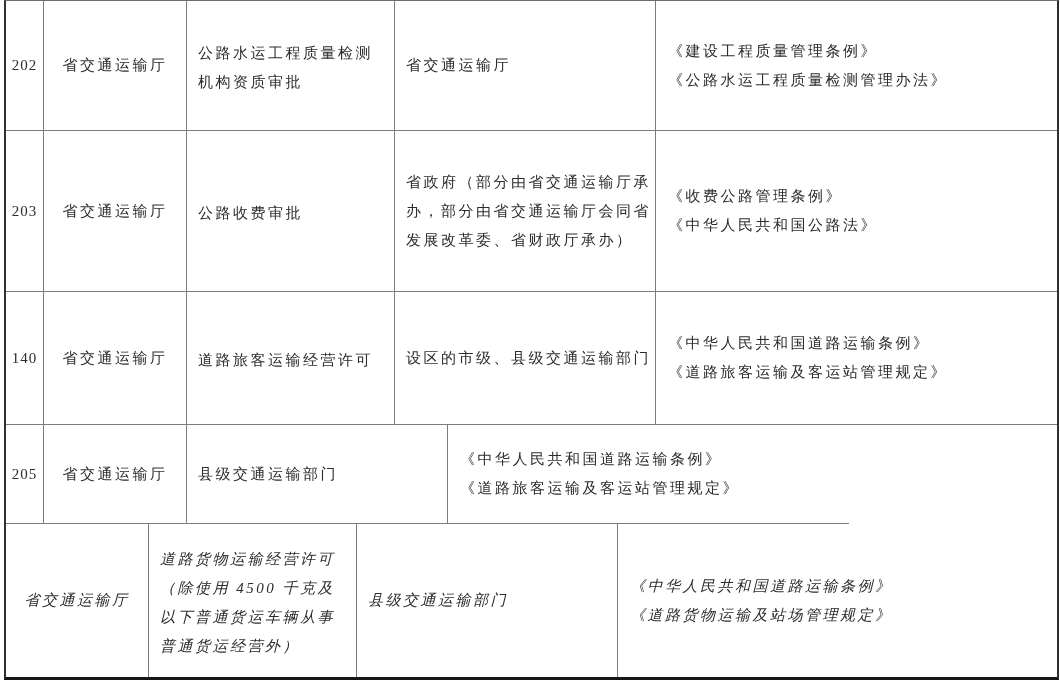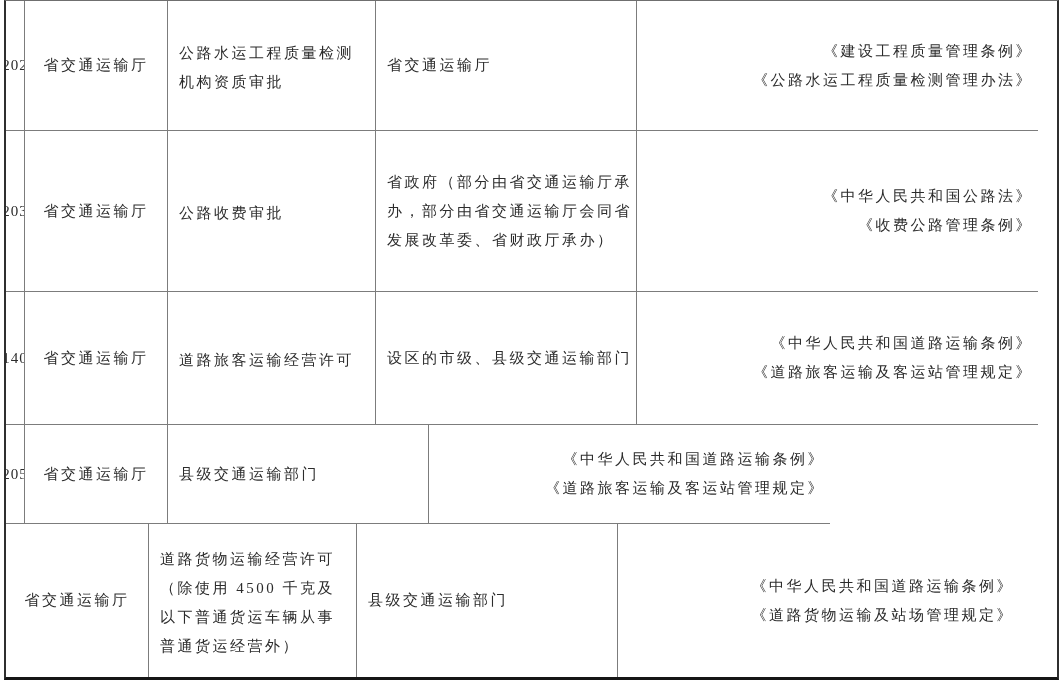--- a/index.html
+++ b/index.html
@@ -37,27 +37,27 @@
     border-bottom: 1px solid #7c7c7c;
     display: flex;
     flex-direction: column;
     justify-content: center;
     color: #2c2c2c;
     font-size: 15px;
     line-height: 29px;
     letter-spacing: 2.5px;
     overflow: hidden;
   }
-  .cell.c1 { width: 19px;  align-items: center; text-align: right; letter-spacing: 1px; }
+  .cell.c1 { width: 38px;  align-items: center; text-align: right; letter-spacing: 1px; }
   .cell.c2 { width: 143px; align-items: center; text-align: center; }
   .cell.c3 { width: 208px; padding: 4px 5px 0 11px; }
   .cell.c4 { width: 261px; padding: 0 4px 0 11px; }
   .cell.c5 { width: 401px; padding: 0 5px 0 12px; border-right: none; }
-  .t-row.r5 .cell { border-bottom: none; }
-  .law-line { display: block; text-align: right; }
+  .t-row.r5 .cell { border-bottom: none; font-style: italic; }
+  .law-line { display: block; }
 </style>
 </head>
 <body>
 
 <div class="doc-table">
 
   <div class="t-row r1">
     <div class="cell c1">202</div>
     <div class="cell c2">省交通运输厅</div>
     <div class="cell c3">公路水运工程质量检测机构资质审批</div>
@@ -67,22 +67,22 @@
       <span class="law-line">《公路水运工程质量检测管理办法》</span>
     </div>
   </div>
 
   <div class="t-row r2">
     <div class="cell c1">203</div>
     <div class="cell c2">省交通运输厅</div>
     <div class="cell c3">公路收费审批</div>
     <div class="cell c4">省政府（部分由省交通运输厅承办，部分由省交通运输厅会同省发展改革委、省财政厅承办）</div>
     <div class="cell c5">
+      <span class="law-line">《收费公路管理条例》</span>
       <span class="law-line">《中华人民共和国公路法》</span>
-      <span class="law-line">《收费公路管理条例》</span>
     </div>
   </div>
 
   <div class="t-row r3">
     <div class="cell c1">140</div>
     <div class="cell c2">省交通运输厅</div>
     <div class="cell c3">道路旅客运输经营许可</div>
     <div class="cell c4">设区的市级、县级交通运输部门</div>
     <div class="cell c5">
       <span class="law-line">《中华人民共和国道路运输条例》</span>

